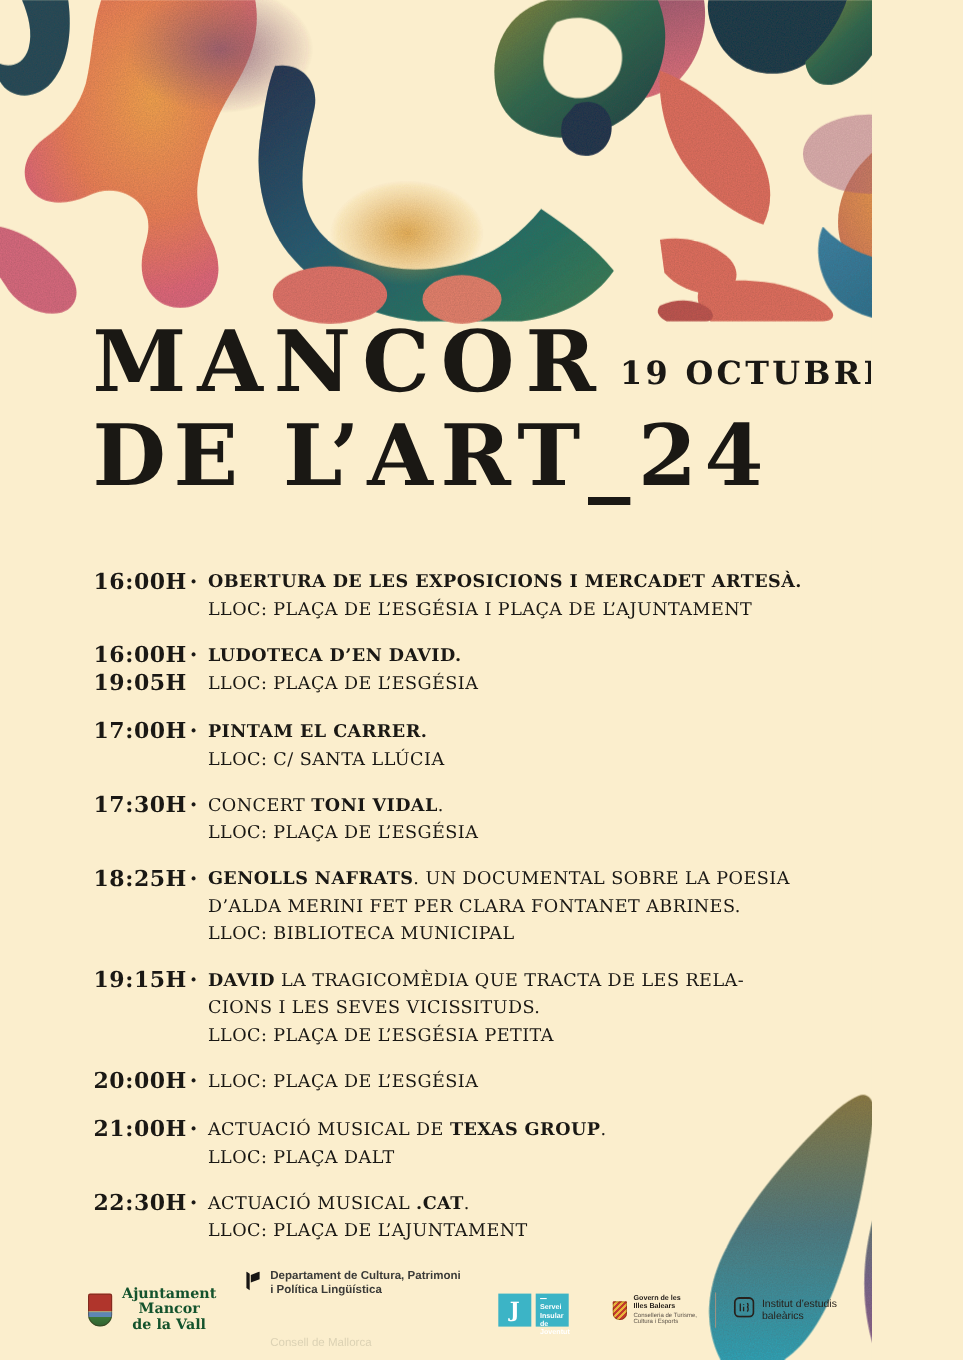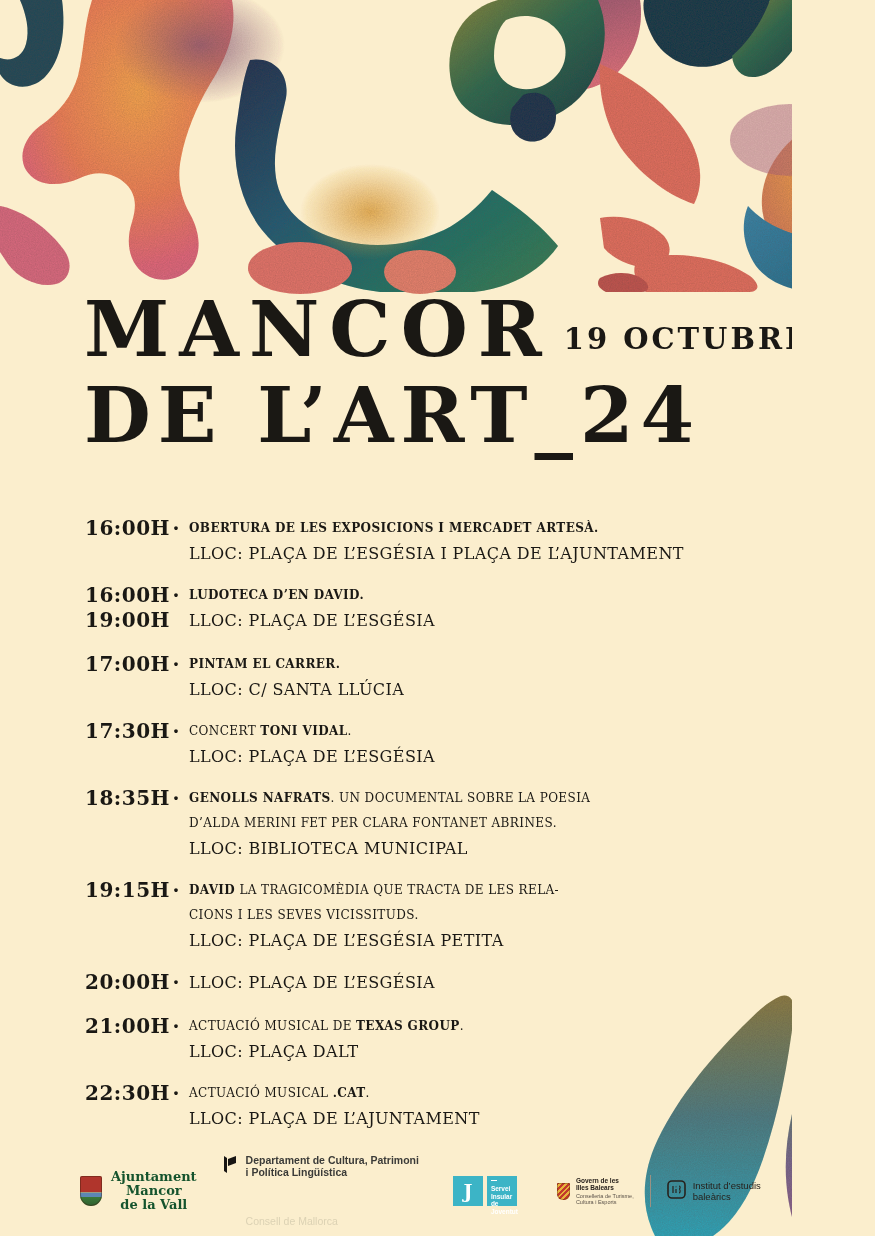--- a/index.html
+++ b/index.html
@@ -13,21 +13,21 @@
   .t1{font-size:77px;font-weight:700;letter-spacing:10px;line-height:0.92;}
   .date{font-size:29px;font-weight:700;letter-spacing:3px;margin-left:12px;margin-bottom:9px;white-space:nowrap;}
   .t2{font-size:77px;font-weight:700;letter-spacing:7px;line-height:0.92;margin-top:15px;white-space:nowrap;}
 
   
   .schedule{position:absolute;left:85px;top:516px;width:710px;}
   .entry{display:flex;align-items:flex-start;margin-bottom:19px;}
   .times{width:78px;flex:none;font-size:20px;font-weight:700;line-height:25px;letter-spacing:.5px;}
   .bullet{width:26px;flex:none;text-align:center;font-size:20px;font-weight:700;line-height:25px;}
   .ebody{flex:1;min-width:0;}
-  .etitle{font-size:12px;line-height:25px;letter-spacing:.4px;white-space:pre-line;}
+  .etitle{font-size:16px;line-height:25px;letter-spacing:.4px;white-space:pre-line;}
   .etitle .b{font-weight:700;}
   .eloc{font-size:16px;line-height:21px;letter-spacing:.4px;margin-top:2px;}
 
   
   .footer{position:absolute;left:80px;top:1160px;height:62px;display:flex;align-items:center;
           font-family:"Liberation Sans","DejaVu Sans",sans-serif;}
   .logo{display:flex;align-items:center;}
   .aj{margin-right:26px;}
   .aj-shield{width:22px;height:30px;border-radius:2px 2px 11px 11px;flex:none;overflow:hidden;display:block;
              background:linear-gradient(180deg,#b0352c 0%,#b0352c 52%,#d8b054 52%,#5d87b4 58%,#5d87b4 70%,#3c7a39 70%,#2f5e30 100%);
@@ -190,21 +190,21 @@
         </div>
         <div class="bullet">·</div>
         <div class="ebody">
           <div class="etitle"><span class="b">OBERTURA DE LES EXPOSICIONS I MERCADET ARTESÀ.</span></div>
           <div class="eloc">LLOC: PLAÇA DE L’ESGÉSIA I PLAÇA DE L’AJUNTAMENT</div>
         </div>
       </div>
       <div class="entry">
         <div class="times">
           <div>16:00H</div>
-          <div>19:00H</div>
+          <div>19:05H</div>
         </div>
         <div class="bullet">·</div>
         <div class="ebody">
           <div class="etitle"><span class="b">LUDOTECA D’EN DAVID.</span></div>
           <div class="eloc">LLOC: PLAÇA DE L’ESGÉSIA</div>
         </div>
       </div>
       <div class="entry">
         <div class="times">
           <div>17:00H</div>
@@ -220,21 +220,21 @@
           <div>17:30H</div>
         </div>
         <div class="bullet">·</div>
         <div class="ebody">
           <div class="etitle"><span>CONCERT </span><span class="b">TONI VIDAL</span><span>.</span></div>
           <div class="eloc">LLOC: PLAÇA DE L’ESGÉSIA</div>
         </div>
       </div>
       <div class="entry">
         <div class="times">
-          <div>18:35H</div>
+          <div>18:25H</div>
         </div>
         <div class="bullet">·</div>
         <div class="ebody">
           <div class="etitle"><span class="b">GENOLLS NAFRATS</span><span>. UN DOCUMENTAL SOBRE LA POESIA
 D’ALDA MERINI FET PER CLARA FONTANET ABRINES.</span></div>
           <div class="eloc">LLOC: BIBLIOTECA MUNICIPAL</div>
         </div>
       </div>
       <div class="entry">
         <div class="times">

